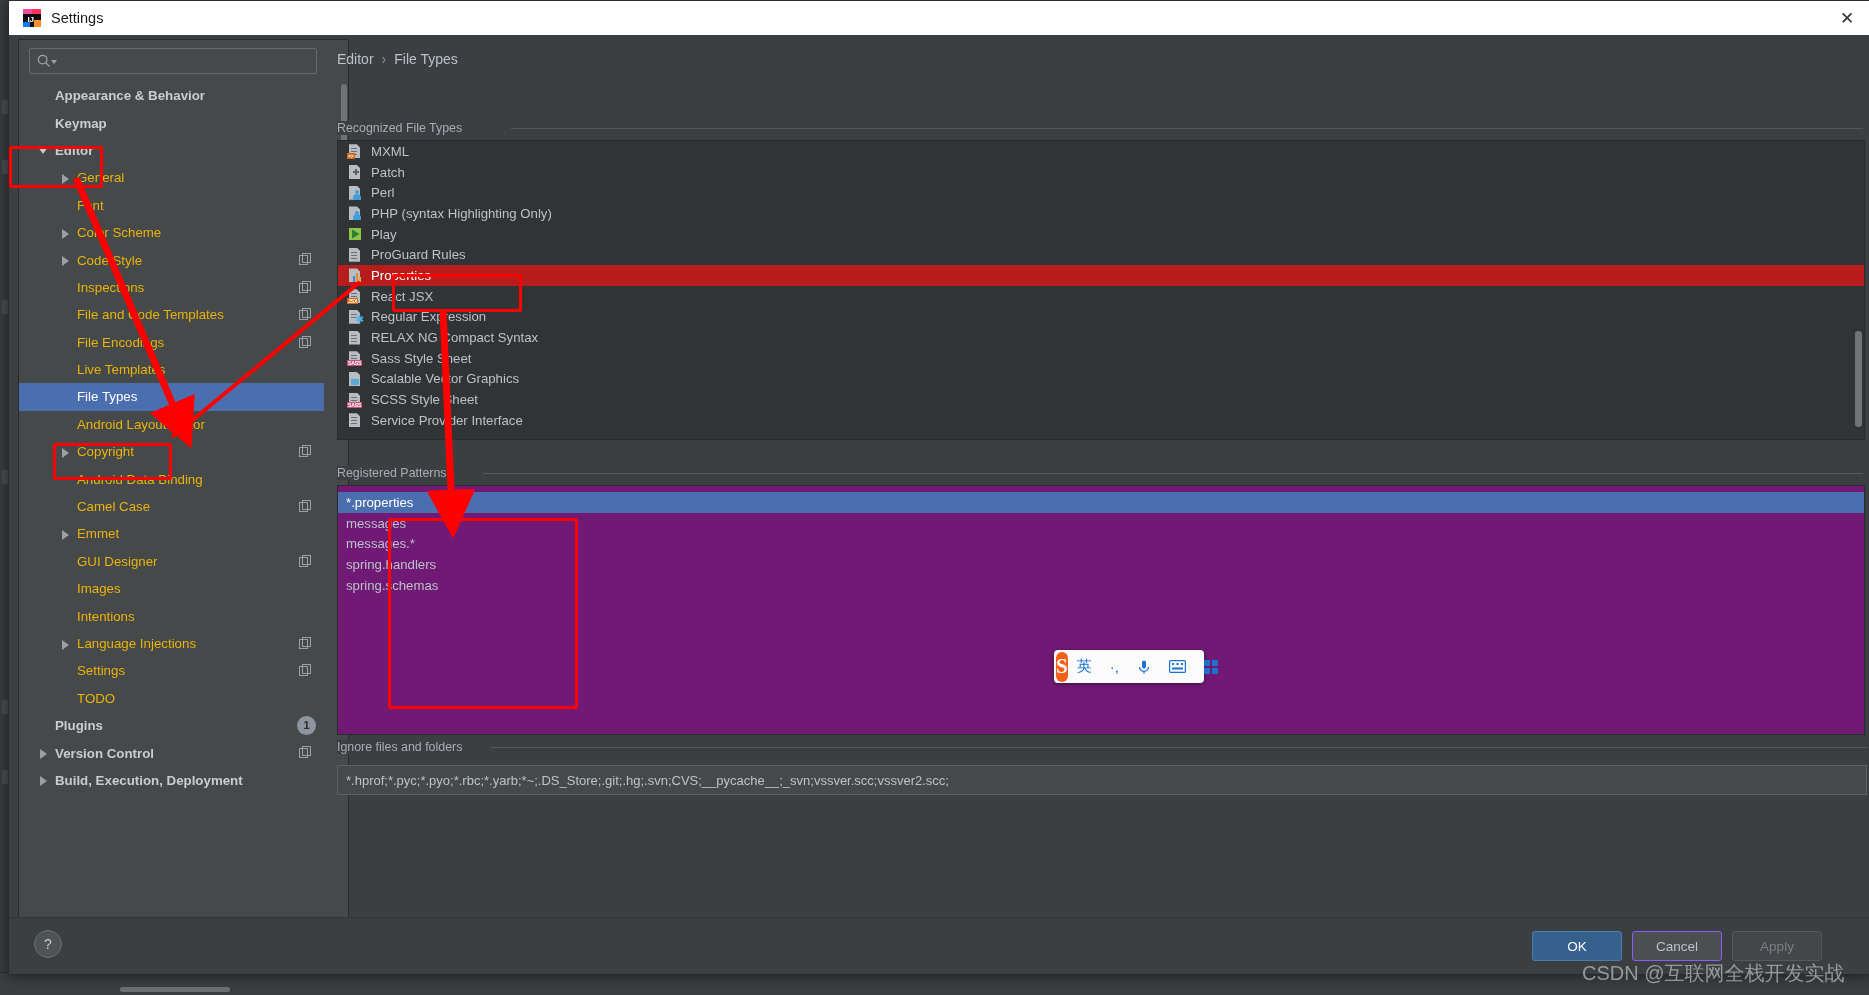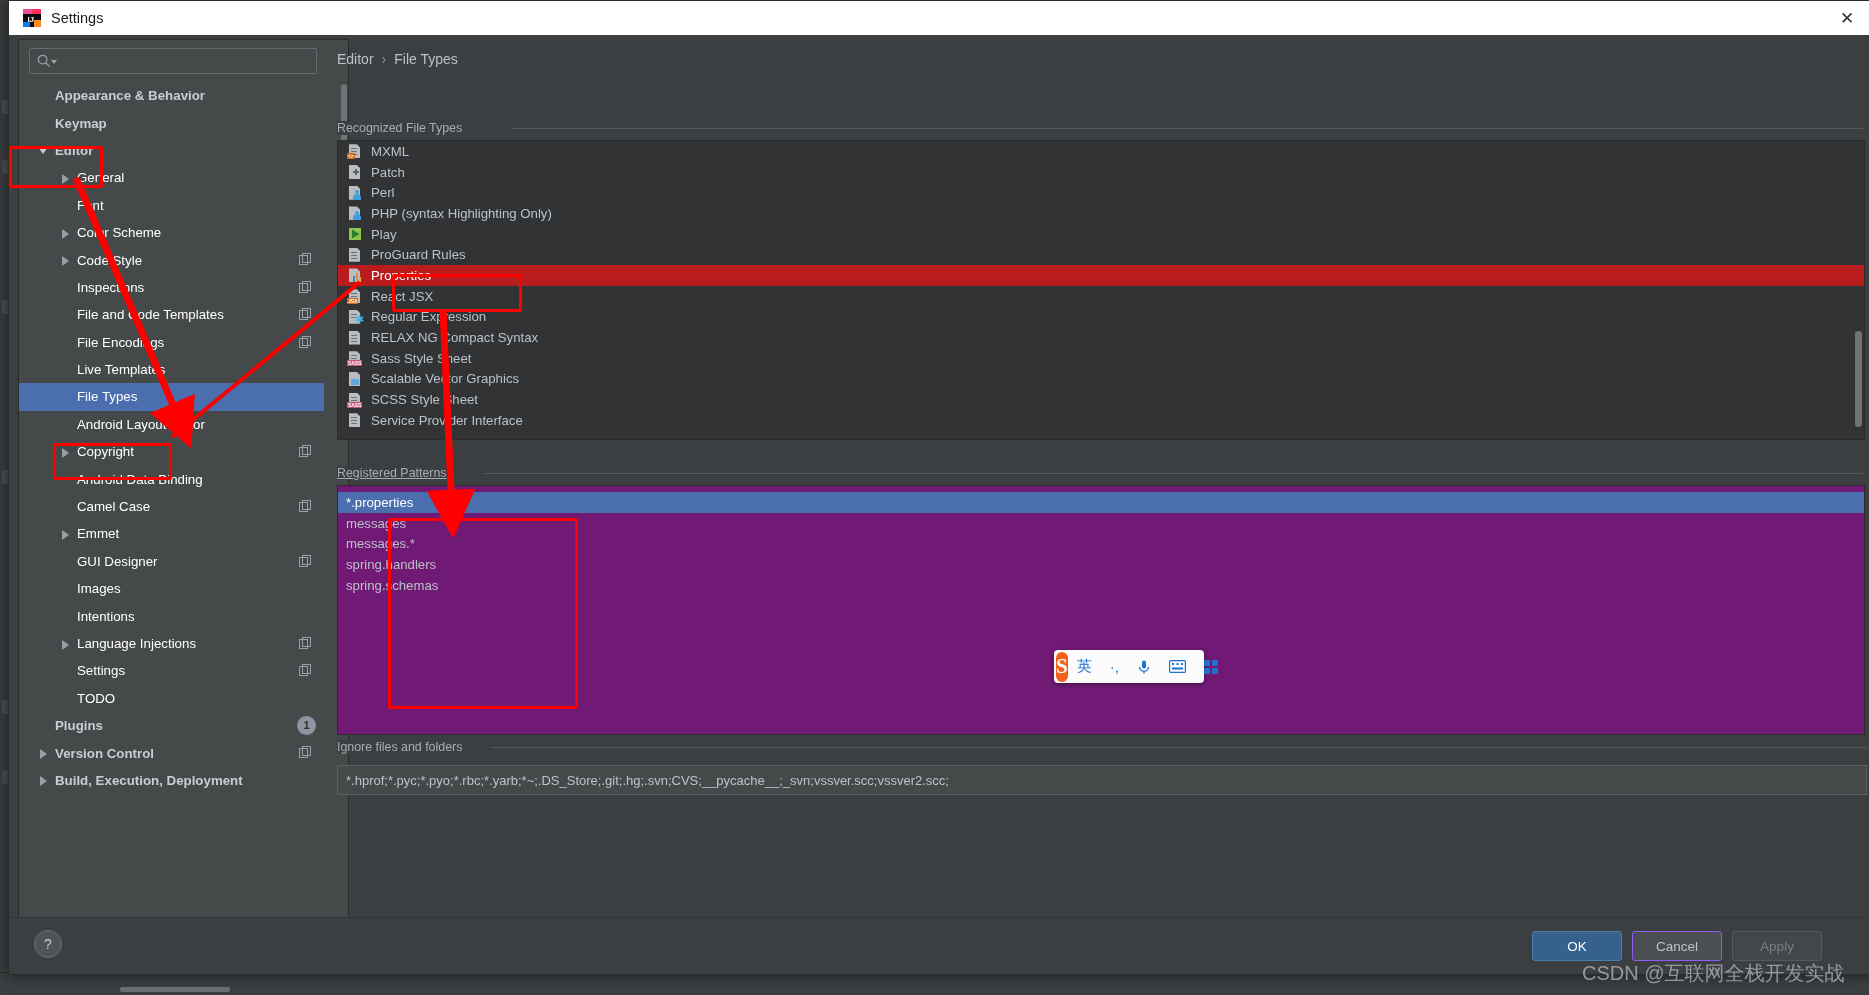--- a/index.html
+++ b/index.html
@@ -23,21 +23,21 @@
   .tb-close{position:absolute;right:0;top:0;width:46px;height:34px;display:flex;align-items:center;justify-content:center;color:#333;font-size:17px;}
 
   .body{position:relative;height:939px;background:#3c3f41;}
 
   
   .sidebar{position:absolute;left:9px;top:4px;width:331px;height:880px;background:#45494a;border:1px solid #2b2b2b;box-sizing:border-box;}
   .search{position:absolute;left:10px;top:8px;width:288px;height:26px;background:#45494a;border:1px solid #646a6e;border-radius:2px;box-sizing:border-box;}
   .search .mag{position:absolute;left:7px;top:5px;width:14px;height:14px;}
   .search .caretdn{position:absolute;left:21px;top:11px;width:0;height:0;border-left:3.5px solid transparent;border-right:3.5px solid transparent;border-top:4px solid #9aa0a6;}
   .tree{position:absolute;left:0;top:42px;width:305px;height:836px;overflow:hidden;}
-  .trow{position:relative;height:27.4px;display:flex;align-items:center;color:#ffffff;font-size:13.3px;white-space:nowrap;}
+  .trow{position:relative;height:27.4px;display:flex;align-items:center;color:#eab308;font-size:13.3px;white-space:nowrap;}
   .trow.bold{font-weight:bold;color:#c8cdd2;}
   .trow.sel{background:#4b6eaf;color:#ffffff;}
   .tw{position:absolute;width:14px;height:14px;}
   .tw .arrow-r{position:absolute;left:3px;top:3px;width:0;height:0;border-top:5px solid transparent;border-bottom:5px solid transparent;border-left:7px solid #9aa0a6;}
   .tw .arrow-d{position:absolute;left:1px;top:4px;width:0;height:0;border-left:5.5px solid transparent;border-right:5.5px solid transparent;border-top:7px solid #c8cdd2;}
   .tlabel{position:absolute;}
   .copy-ic{position:absolute;right:12px;top:7px;width:13px;height:13px;}
   .badge{position:absolute;right:8px;top:4px;width:19px;height:19px;border-radius:50%;background:#8d96a0;color:#2b2b2b;font-size:11px;display:flex;align-items:center;justify-content:center;font-weight:bold;}
   .sb-scroll{position:absolute;right:1px;top:44px;width:6px;height:310px;background:#6e7376;border-radius:3px;}
 
@@ -429,21 +429,21 @@
               </div>
             </div>
           <div class="scrollv" style="right:2px;top:190px;height:96px;"></div>
         </div>
         <div class="sidebtn" style="left:1536px;top:108px;"></div>
         <div class="sidebtn" style="left:1536px;top:136px;"></div>
         <div class="sidebtn" style="left:1536px;top:164px;">
           
         </div>
 
-        <div class="grouplabel" style="left:6px;top:427px;text-decoration:underline;">Registered Patterns</div>
+        <div class="grouplabel" style="left:6px;top:427px;">Registered Patterns</div>
         <div class="groupline" style="left:152px;top:434px;width:1380px;"></div>
 
         <div class="patbox" style="left:6px;top:446px;width:1526px;height:248px;">
           <div id="pattern-list" style="margin-top:6px;">
               <div class="prow sel">
                 <span>*.properties</span>
               </div>
               <div class="prow">
                 <span>messages</span>
               </div>

